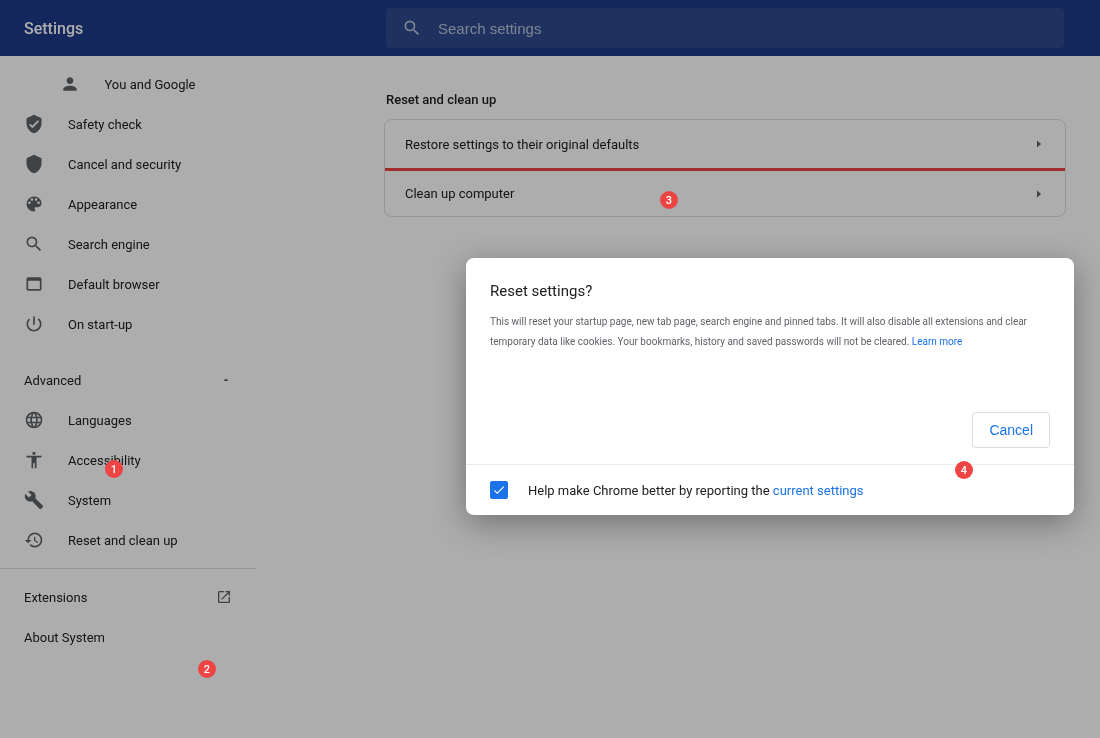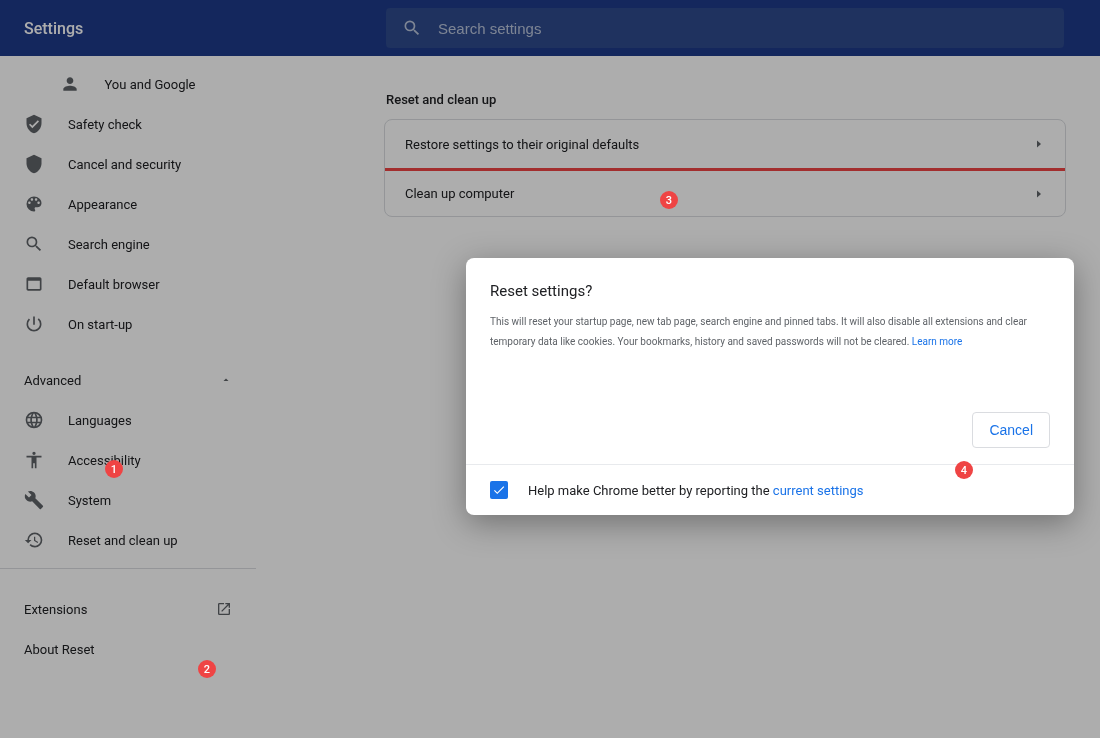--- a/index.html
+++ b/index.html
@@ -72,21 +72,21 @@
   color: #202124;
   cursor: pointer;
   margin-top: 16px;
   position: relative;
   gap: 44px;
 }
 .advanced-row .chev { margin-left: auto; fill: #5f6368;}
 .sep { border-top: 1px solid #dadce0; margin: 8px 0; }
 .ext-row {
   display: flex;
-  align-items: flex-end;
+  align-items: center;
   height: 40px;
   padding: 0 24px;
   font-size: 13px;
   color: #202124;
   cursor: pointer;
 }
 .ext-row svg { margin-left: auto; fill: #5f6368; }
 
 .main {
   position: absolute;
@@ -289,21 +289,21 @@
 
   <div class="sep"></div>
 
   <div class="ext-row">
     <span>Extensions</span>
     <svg width="16" height="16" viewBox="0 0 24 24">
         <path d="M19 19H5V5h7V3H5a2 2 0 00-2 2v14a2 2 0 002 2h14c1.1 0 2-.9 2-2v-7h-2v7zM14 3v2h3.59l-9.83 9.83 1.41 1.41L19 6.41V10h2V3h-7z"></path>
       </svg>
   </div>
   <div class="ext-row">
-    <span>About Reset</span>
+    <span>About System</span>
   </div>
 </div>
 
 <div class="main">
   <div class="content">
     <div class="section-title">Reset and clean up</div>
     <div class="card">
       <div class="card-row">
         <span>Restore settings to their original defaults</span>
         <svg class="arrow" width="12" height="12" viewBox="0 0 24 24">

